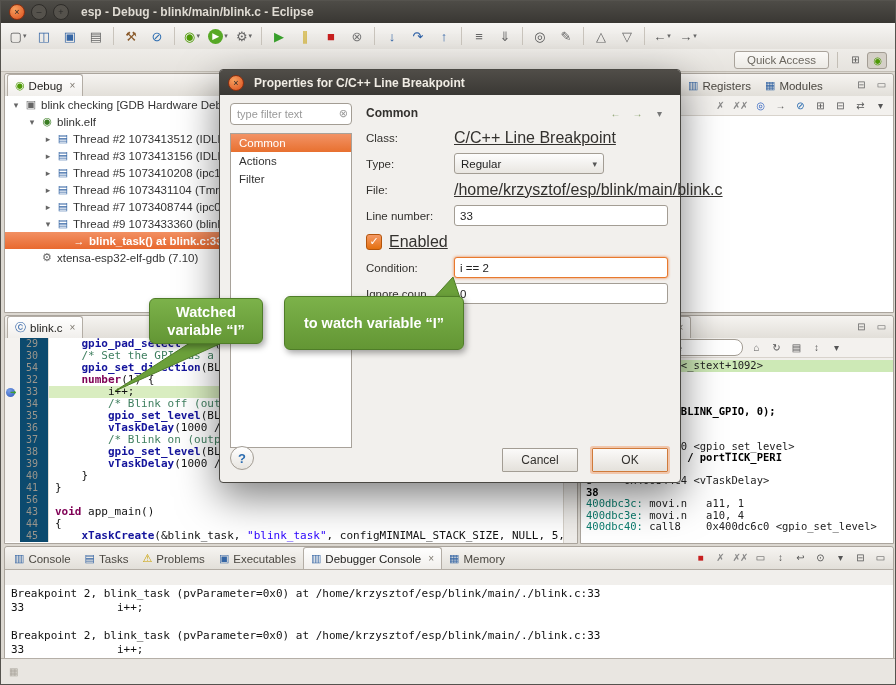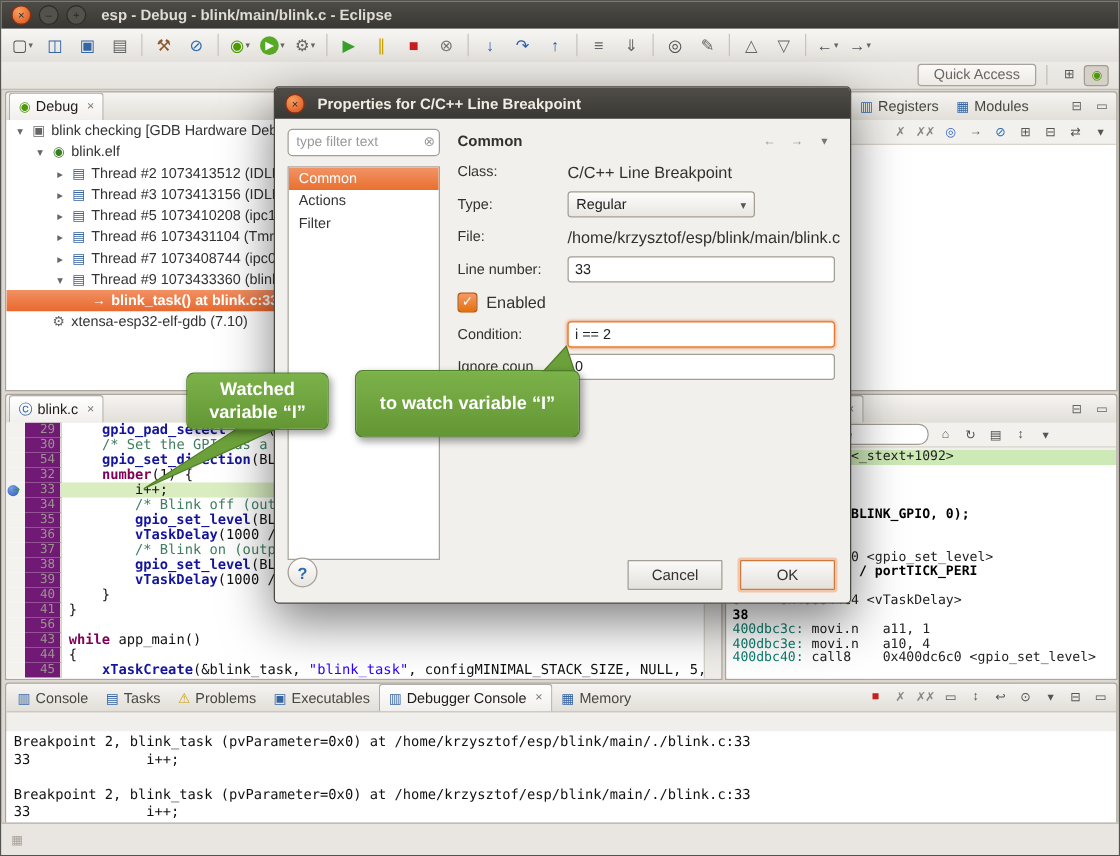--- a/index.html
+++ b/index.html
@@ -64,21 +64,21 @@
   .twisty{width:14px;text-align:center;font-size:9px;color:#666;flex:none;}
   .ticon{width:16px;text-align:center;font-size:11px;margin-right:2px;flex:none;}
   .trow.sel{background:linear-gradient(#f29063,#e8692f);color:#fff;}
   .trow.sel .tlabel{color:#fff;font-weight:bold;}
 
   
   .edbody{position:absolute;left:0;right:13px;top:22px;bottom:0;background:#fff;
     font-family:"DejaVu Sans Mono",monospace;font-size:11px;overflow:hidden;}
   .eline{display:flex;height:12px;line-height:12px;white-space:pre;}
   .eann{width:15px;background:#f4f2ef;position:relative;flex:none;}
-  .enum{width:24px;background:#701a75;color:#9a958c;text-align:right;padding-right:4px;flex:none;
+  .enum{width:24px;background:#0c4a6e;color:#9a958c;text-align:center;padding-right:4px;flex:none;
     font-size:10px;border-right:1px solid #e0dcd5;}
   .ecode{flex:1;padding-left:6px;overflow:hidden;}
   .eline.current .ecode{background:#d9edc0;}
   .bp{position:absolute;left:1px;top:2px;width:9px;height:9px;border-radius:50%;
     background:radial-gradient(circle at 35% 30%,#7aa0e8,#2a56b8);}
   .ip{position:absolute;left:5px;top:0;color:#3f9c35;font-weight:bold;font-size:10px;}
   .c-kw{color:#7f0055;font-weight:bold;}
   .c-cm{color:#3f7f5f;}
   .c-st{color:#2a00ff;}
   .c-fn{color:#14149c;font-weight:bold;}
@@ -125,21 +125,21 @@
   .dlist{position:absolute;left:0;right:0;top:30px;bottom:0;background:#fff;
     border:1px solid #a8a29a;overflow:hidden;}
   .dlist-item{height:18px;display:flex;align-items:center;padding-left:8px;font-size:11.5px;color:#333;}
   .dlist-item.active{background:linear-gradient(#f29366,#e8702f);color:#fff;}
   .dform{position:absolute;left:146px;top:33px;right:12px;}
   .dheader{display:flex;justify-content:space-between;align-items:center;height:20px;margin-bottom:4px;}
   .dheader .hdr{font-weight:bold;font-size:12px;color:#33312e;}
   .dnavbtns{display:flex;gap:4px;}
   .drow{display:flex;align-items:center;height:21px;margin-bottom:5px;}
   .dlabel{width:88px;flex:none;font-size:11.5px;color:#33312e;}
-  .dval{font-size:13px;color:#33312e;}
+  .dval{font-size:16px;color:#33312e;text-decoration:underline;}
   .combo{width:150px;height:21px;box-sizing:border-box;border:1px solid #a39d94;border-radius:3px;
     background:linear-gradient(#fdfdfd,#e9e6e1);display:flex;align-items:center;
     padding:0 6px;justify-content:space-between;font-size:11.5px;color:#222;}
   .carrow{font-size:9px;color:#555;}
   .din{flex:1;height:19px;border:1px solid #a39d94;border-radius:3px;padding:0 5px;
     font-size:11.5px;background:#fff;color:#222;font-family:"Liberation Sans",sans-serif;}
   .din.focus{border:1px solid #e8792e;box-shadow:0 0 3px rgba(232,110,40,.9);}
   .cbx{width:14px;height:14px;border-radius:3px;background:linear-gradient(#f59a67,#e4700f);
     border:1px solid #b4550c;color:#fff;font-size:11px;display:flex;align-items:center;
     justify-content:center;margin-right:7px;flex:none;}
@@ -381,21 +381,21 @@
         <div class="eline current"><span class="eann"><span class="bp"></span><span class="ip">→</span></span><span class="enum">33</span><span class="ecode"><span class="c-pl">        i++;</span></span></div>
         <div class="eline"><span class="eann"></span><span class="enum">34</span><span class="ecode"><span class="c-pl">        </span><span class="c-cm">/* Blink off (output low) */</span></span></div>
         <div class="eline"><span class="eann"></span><span class="enum">35</span><span class="ecode"><span class="c-pl">        </span><span class="c-fn">gpio_set_level</span><span class="c-pl">(BLINK_GPIO, 0);</span></span></div>
         <div class="eline"><span class="eann"></span><span class="enum">36</span><span class="ecode"><span class="c-pl">        </span><span class="c-fn">vTaskDelay</span><span class="c-pl">(1000 / portTICK_PERIOD_MS);</span></span></div>
         <div class="eline"><span class="eann"></span><span class="enum">37</span><span class="ecode"><span class="c-pl">        </span><span class="c-cm">/* Blink on (output high) */</span></span></div>
         <div class="eline"><span class="eann"></span><span class="enum">38</span><span class="ecode"><span class="c-pl">        </span><span class="c-fn">gpio_set_level</span><span class="c-pl">(BLINK_GPIO, 1);</span></span></div>
         <div class="eline"><span class="eann"></span><span class="enum">39</span><span class="ecode"><span class="c-pl">        </span><span class="c-fn">vTaskDelay</span><span class="c-pl">(1000 / portTICK_PERIOD_MS);</span></span></div>
         <div class="eline"><span class="eann"></span><span class="enum">40</span><span class="ecode"><span class="c-pl">    }</span></span></div>
         <div class="eline"><span class="eann"></span><span class="enum">41</span><span class="ecode"><span class="c-pl">}</span></span></div>
         <div class="eline"><span class="eann"></span><span class="enum">56</span><span class="ecode"></span></div>
-        <div class="eline"><span class="eann"></span><span class="enum">43</span><span class="ecode"><span class="c-kw">while</span><span class="c-pl"> app_main()</span></span></div>
+        <div class="eline"><span class="eann"></span><span class="enum">43</span><span class="ecode"><span class="c-kw">void</span><span class="c-pl"> app_main()</span></span></div>
         <div class="eline"><span class="eann"></span><span class="enum">44</span><span class="ecode"><span class="c-pl">{</span></span></div>
         <div class="eline"><span class="eann"></span><span class="enum">45</span><span class="ecode"><span class="c-pl">    </span><span class="c-fn">xTaskCreate</span><span class="c-pl">(&amp;blink_task, </span><span class="c-st">"blink_task"</span><span class="c-pl">, configMINIMAL_STACK_SIZE, NULL, 5, NULL);</span></span></div>
       </div>
     <div class="escroll">
       <div class="ethumb"></div>
       <div class="emark"></div>
     </div>
   </div>
 
   <div class="panel" style="left:579px;top:314px;width:314px;height:229px;">

